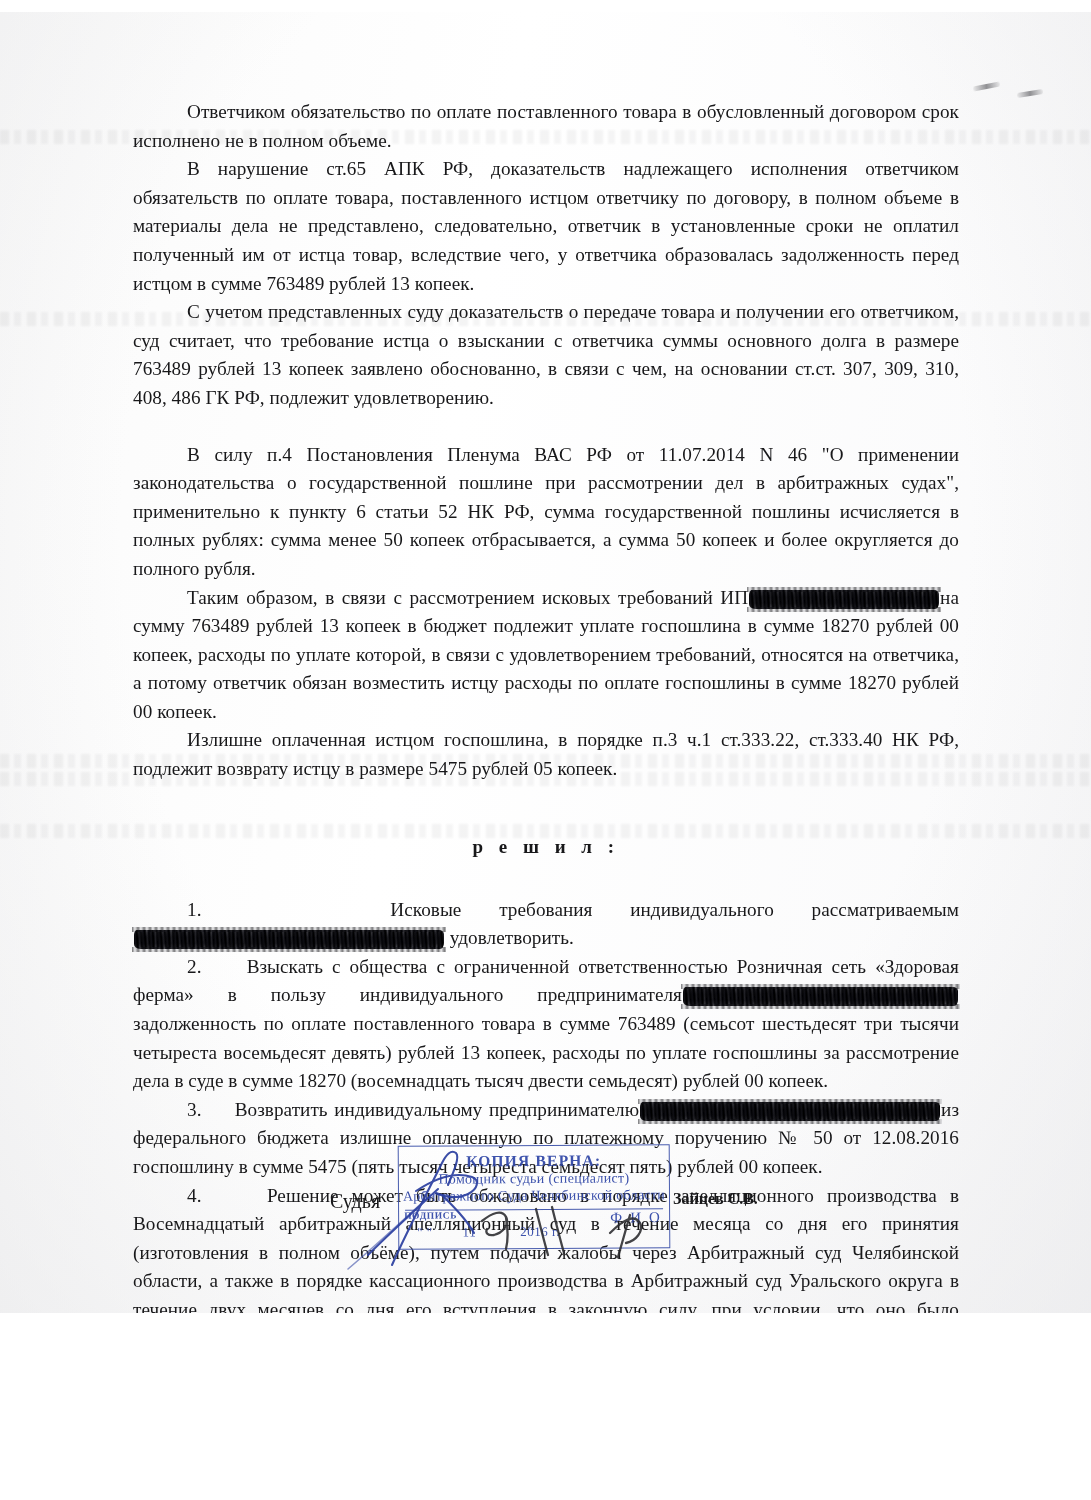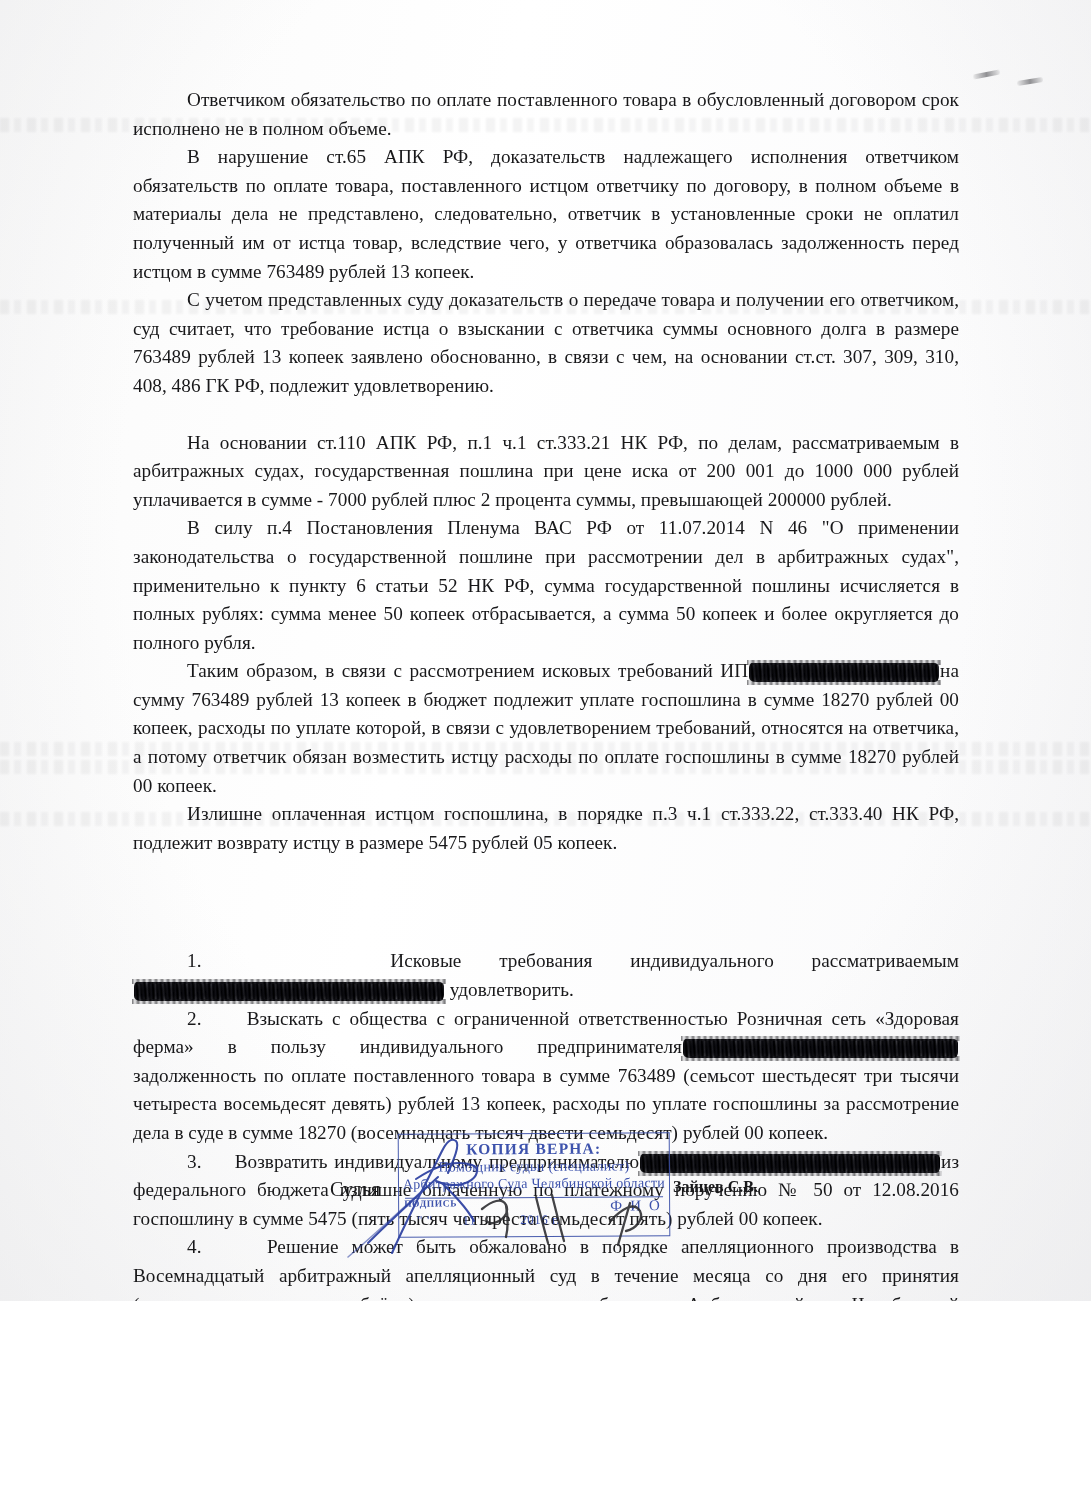--- a/index.html
+++ b/index.html
@@ -5,21 +5,21 @@
 <style>
   html, body {
     margin: 0;
     padding: 0;
     background: #ffffff;
   }
   .page {
     position: relative;
     width: 1091px;
     height: 1301px;
-    margin: 0 auto;
+    margin: 12px auto;
     background: #fefefe;
     overflow: hidden;
     font-family: "Liberation Serif", "DejaVu Serif", serif;
     color: #18181a;
   }
   
   .paper-tone {
     position: absolute;
     inset: 0;
     background:
@@ -232,29 +232,29 @@
   </div>
 
   <div class="content">
 
     <p class="para">Ответчиком обязательство по оплате поставленного товара в обусловленный договором срок исполнено не в полном объеме.</p>
     <p class="para">В нарушение ст.65 АПК РФ, доказательств надлежащего исполнения ответчиком обязательств по оплате товара, поставленного истцом ответчику по договору, в полном объеме в материалы дела не представлено, следовательно, ответчик в установленные сроки не оплатил полученный им от истца товар, вследствие чего, у ответчика образовалась задолженность перед истцом в сумме 763489 рублей 13 копеек.</p>
     <p class="para">С учетом представленных суду доказательств о передаче товара и получении его ответчиком, суд считает, что требование истца о взыскании с ответчика суммы основного долга в размере 763489 рублей 13 копеек заявлено обоснованно, в связи с чем, на основании ст.ст. 307, 309, 310, 408, 486 ГК РФ, подлежит удовлетворению.</p>
 
     <div class="gap-lg"></div>
 
-    <p class="para">На основании ст.110 АПК РФ, п.1 ч.1 ст.333.21 НК РФ, по делам, рассматриваемым в арбитражных судах, государственная пошлина при цене иска от 200 001 до 1000 000 рублей уплачивается в сумме - 7000 рублей плюс 2 процента суммы, превышающей 200000 рублей.</p>
     <p class="para">В силу п.4 Постановления Пленума ВАС РФ от 11.07.2014 N 46 "О применении законодательства о государственной пошлине при рассмотрении дел в арбитражных судах", применительно к пункту 6 статьи 52 НК РФ, сумма государственной пошлины исчисляется в полных рублях: сумма менее 50 копеек отбрасывается, а сумма 50 копеек и более округляется до полного рубля.</p>
 
     <p class="para"><span>Таким образом, в связи с рассмотрением исковых требований ИП</span><span class="redaction" style="width:190px;"></span><span>на сумму 763489 рублей 13 копеек в бюджет подлежит уплате госпошлина в сумме 18270 рублей 00 копеек, расходы по уплате которой, в связи с удовлетворением требований, относятся на ответчика, а потому ответчик обязан возместить истцу расходы по оплате госпошлины в сумме 18270 рублей 00 копеек.</span></p>
 
     <p class="para">Излишне оплаченная истцом госпошлина, в порядке п.3 ч.1 ст.333.22, ст.333.40 НК РФ, подлежит возврату истцу в размере 5475 рублей 05 копеек.</p>
 
     <div style="height:52px;"></div>
 
+    <h2 class="decision-head">р е ш и л :</h2>
 
     <div style="height:38px;"></div>
 
     <p class="para"><span>1.</span>&nbsp;&nbsp;&nbsp;&nbsp;&nbsp;<span>Исковые требования индивидуального рассматриваемым</span><span class="redaction" style="width:310px;"></span>
       <span>удовлетворить.</span></p>
 
     <p class="para"><span>2.</span>&nbsp;&nbsp;&nbsp;&nbsp;&nbsp;<span>Взыскать с общества с ограниченной ответственностью Розничная сеть «Здоровая ферма» в пользу индивидуального предпринимателя</span><span class="redaction" style="width:275px;"></span><span>задолженность по оплате поставленного товара в сумме 763489 (семьсот шестьдесят три тысячи четыреста восемьдесят девять) рублей 13 копеек, расходы по уплате госпошлины за рассмотрение дела в суде в сумме 18270 (восемнадцать тысяч двести семьдесят) рублей 00 копеек.</span></p>
 
     <p class="para"><span>3.</span>&nbsp;&nbsp;&nbsp;&nbsp;&nbsp;<span>Возвратить индивидуальному предпринимателю</span><span class="redaction" style="width:300px;"></span><span>из федерального бюджета излишне оплаченную по платежному поручению № 50 от 12.08.2016 госпошлину в сумме 5475 (пять тысяч четыреста семьдесят пять) рублей 00 копеек.</span></p>
 

